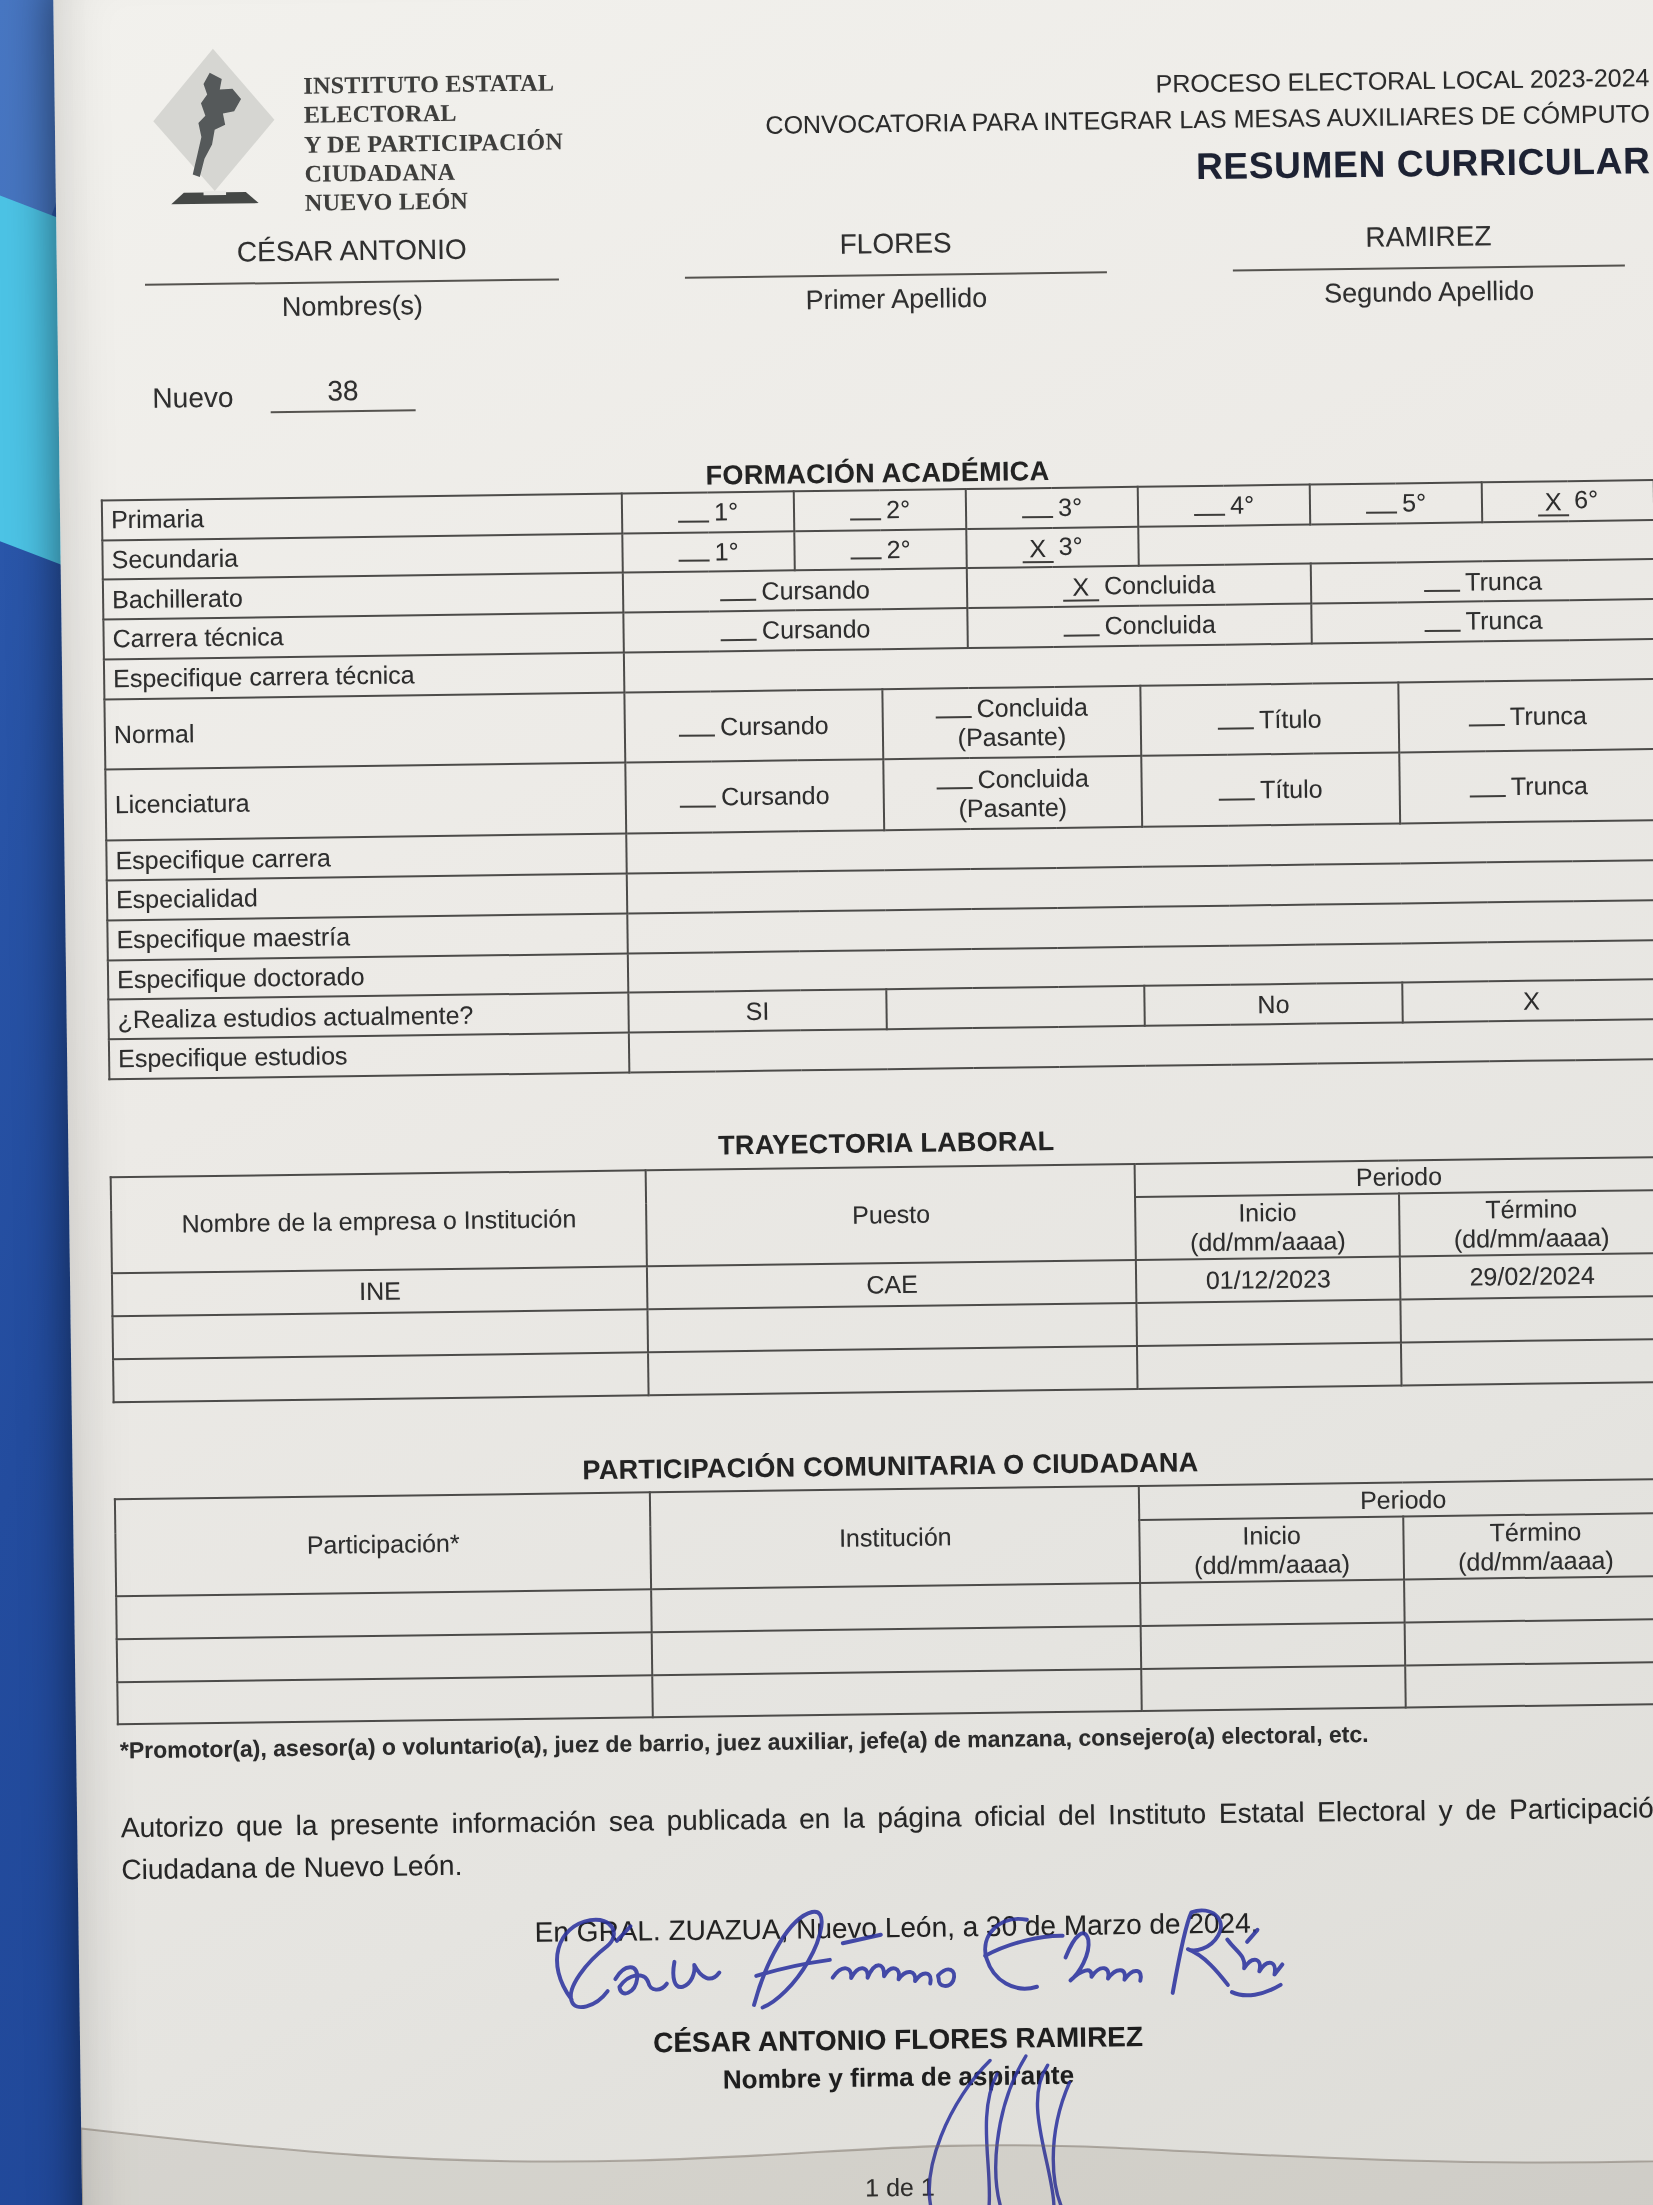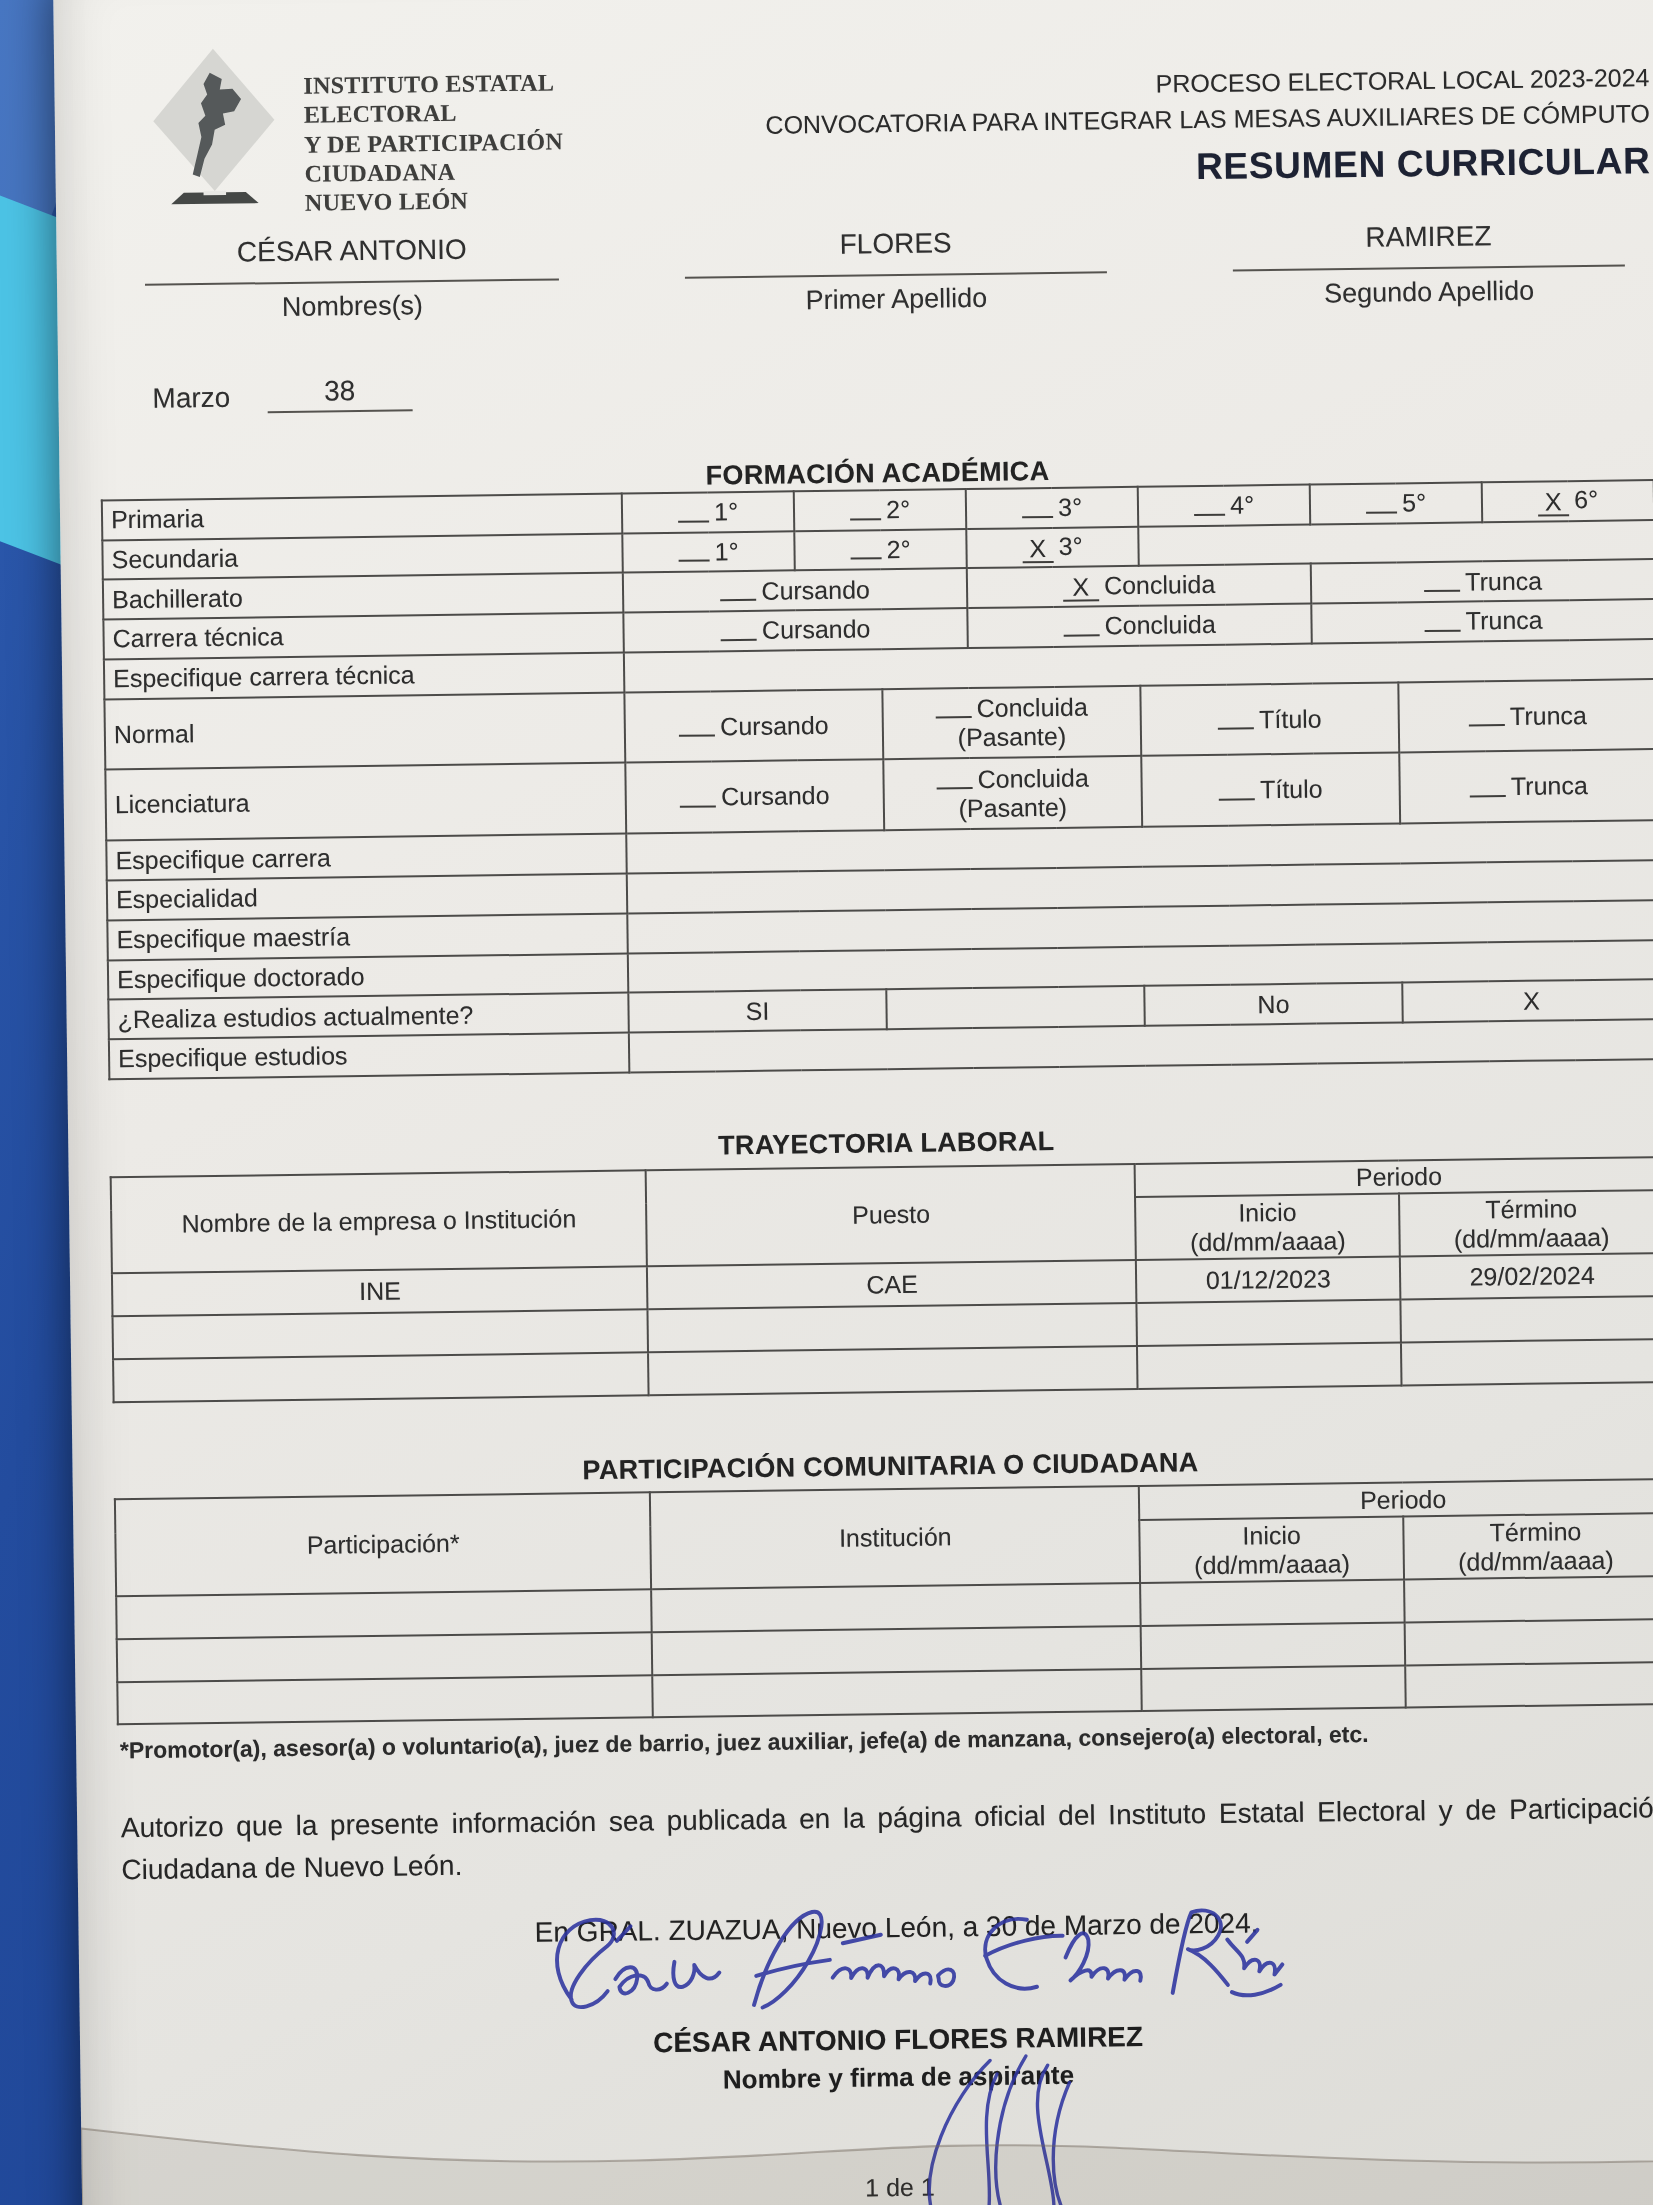--- a/index.html
+++ b/index.html
@@ -107,21 +107,21 @@
           <div class="nv">FLORES</div>
           <div class="nl">Primer Apellido</div>
         </div>
         <div class="ncol c3">
           <div class="nv">RAMIREZ</div>
           <div class="nl">Segundo Apellido</div>
         </div>
       </div>
 
       <div class="edad-row">
-        <div class="edad-lb">Marzo</div>
+        <div class="edad-lb">Nuevo</div>
         <div class="edad-line">38</div>
       </div>
 
       <div class="sec-title st1">FORMACIÓN ACADÉMICA</div>
       <table class="ft">
         <colgroup>
           <col style="width:33.5%">
           <col span="12" style="width:5.5416%">
         </colgroup>
         <tbody>

